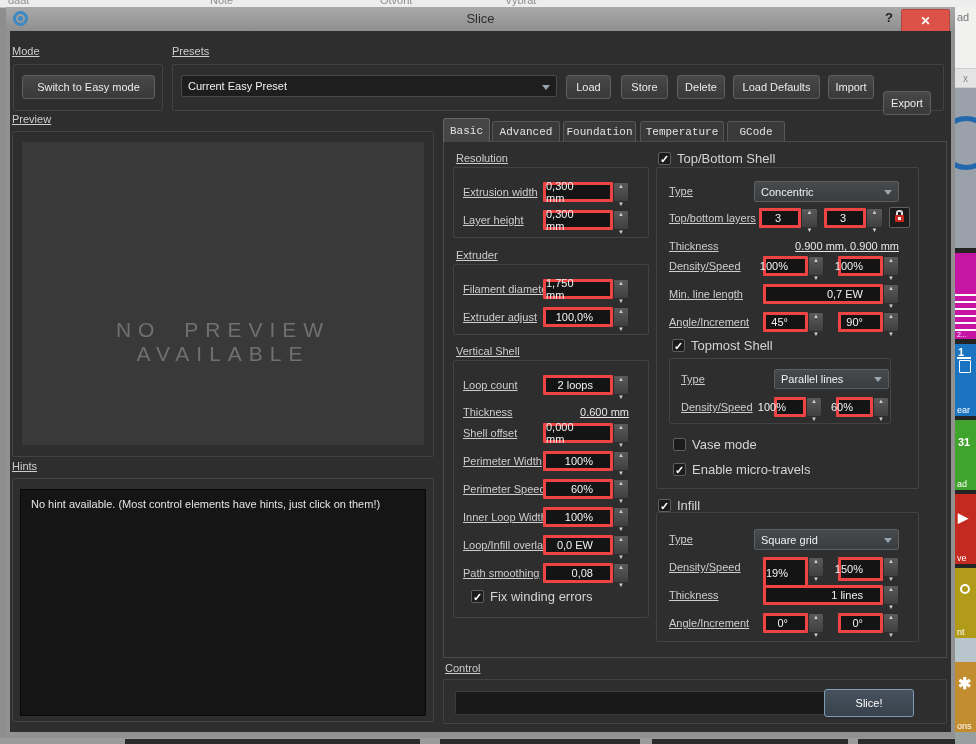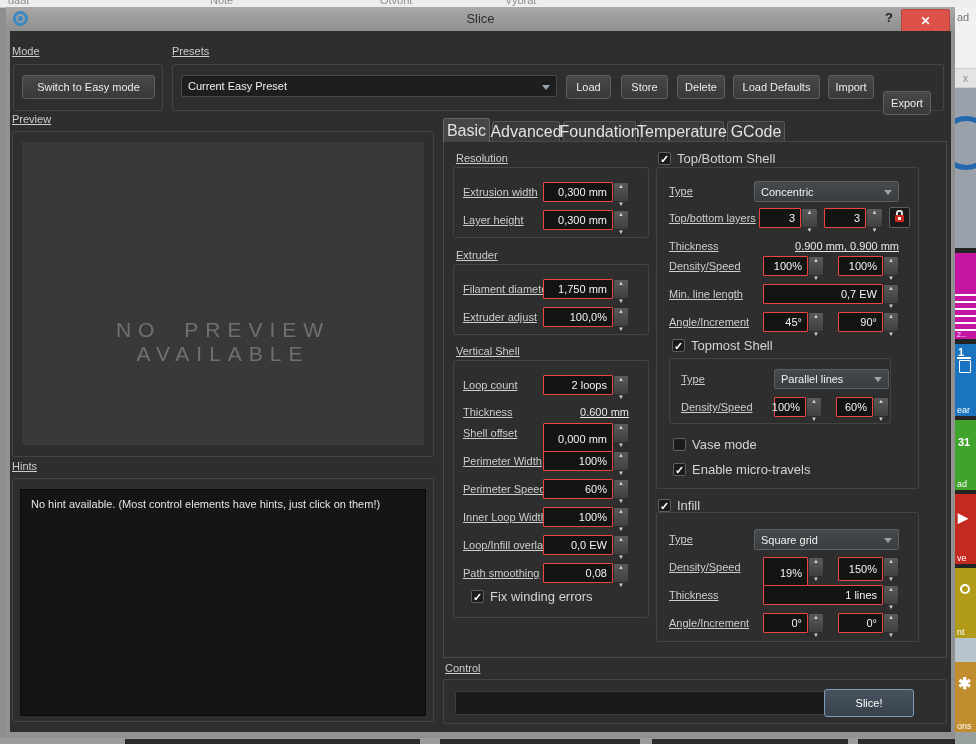--- a/index.html
+++ b/index.html
@@ -28,23 +28,23 @@
   .closebtn{position:absolute;right:5px;top:2px;width:47px;height:22px;background:#dc5148;
             border:1px solid #b8453d;border-radius:2px;color:#fff;font-size:12px;font-weight:bold;
             display:flex;align-items:center;justify-content:center;}
   .dbody{position:absolute;left:4px;right:4px;top:24px;bottom:6px;background:#2e2e2e;overflow:hidden;}
   
   .lbl{position:absolute;font-size:11px;color:#cdcdcd;white-space:nowrap;text-decoration:underline;}
   .gbox{position:absolute;border:1px solid #434343;border-radius:2px;}
   .btn{position:absolute;background:linear-gradient(#484848,#393939);border:1px solid #5f5f5f;
        border-radius:3px;color:#ececec;font-size:11px;display:flex;align-items:center;
        justify-content:center;white-space:nowrap;cursor:default;}
-  .field{position:absolute;background:#141414;border:1px solid #ef4444;border-radius:1px;
+  .field{position:absolute;background:#141414;border:3px solid #ef4444;border-radius:1px;
          color:#f2f2f2;font-size:11px;display:flex;align-items:center;justify-content:flex-end;
-         padding-right:5px;box-sizing:border-box;}
+         padding-right:17px;box-sizing:border-box;}
   .spin{position:absolute;background:linear-gradient(#5a5a5a,#3f3f3f);border:1px solid #2c2c2c;
         border-radius:2px;display:flex;flex-direction:column;align-items:center;
         justify-content:center;box-sizing:border-box;}
   .spin .u::after{content:"▲";font-size:6px;line-height:6px;color:#cfcfcf;}
   .spin .d::after{content:"▼";font-size:6px;line-height:6px;color:#cfcfcf;}
   .dd{position:absolute;background:linear-gradient(#474a4c,#3a3d3f);border:1px solid #5b5f61;
       border-radius:2px;color:#f0f0f0;font-size:11px;display:flex;align-items:center;
       padding-left:6px;box-sizing:border-box;}
   .dd.dark{background:#1e1e1e;border:1px solid #4a4a4a;}
   .dd .arr{position:absolute;right:6px;top:8px;width:0;height:0;border-left:4px solid transparent;
@@ -60,22 +60,22 @@
   .lock-sh{width:7px;height:5px;border:2px solid #e0e0e0;border-bottom:none;
       border-radius:3px 3px 0 0;margin:2px auto 0;box-sizing:border-box;}
   .lock-bd{width:9px;height:7px;background:#c8281e;margin:0 auto;border-radius:1px;position:relative;}
   .lock-bd::after{content:"";position:absolute;left:3px;top:2px;width:3px;height:3px;background:#fff;}
   .preview-inner{position:absolute;background:#393939;}
   .preview-text{position:absolute;left:0;right:0;top:58%;text-align:center;font-size:21px;
       letter-spacing:7px;word-spacing:10px;color:#707070;}
   .hints-inner{position:absolute;background:#151515;border:1px solid #0a0a0a;}
   .hints-text{position:absolute;left:10px;top:8px;font-size:11px;color:#e4e4e4;}
   .tab{position:absolute;border:1px solid #575757;border-bottom:none;border-radius:3px 3px 0 0;
-      background:#3a3a3a;color:#e2e2e2;font-size:16px;display:flex;align-items:center;
-      justify-content:center;box-sizing:border-box;}
+      background:#3a3a3a;color:#e2e2e2;font-size:11px;display:flex;align-items:center;
+      justify-content:center;box-sizing:border-box;font-family:Liberation Mono, monospace;}
   .tab.active{background:#464646;border-color:#666;z-index:3;}
   .panel{position:absolute;border:1px solid #4a4a4a;background:#2e2e2e;z-index:1;}
   .progress{position:absolute;background:#191919;border:1px solid #3c3c3c;border-radius:2px;}
   .slicebtn{position:absolute;background:linear-gradient(#47525e,#38424c);border:1px solid #7c9cb8;
       border-radius:3px;color:#fff;font-size:11px;display:flex;align-items:center;justify-content:center;}
   
   .trash{position:absolute;left:4px;top:16px;width:10px;height:11px;border:1px solid #fff;border-radius:1px;}
   .trash::before{content:"";position:absolute;left:-3px;top:-4px;width:14px;height:2px;background:#fff;}
   .ring{position:absolute;left:5px;top:16px;width:10px;height:10px;border:2px solid #fff;border-radius:50%;box-sizing:border-box;}
   .bluearc{position:absolute;left:-16px;top:28px;width:44px;height:44px;border:5px solid #2168ad;border-radius:50%;}
@@ -227,21 +227,21 @@
       <div class="gbox" style="left:9px;top:218px;width:194px;height:256px"></div>
       <span class="lbl" style="left:19px;top:237px">Loop count</span>
       <div class="field" style="left:99px;top:233px;width:70px;height:20px">2 loops</div>
       <div class="spin" style="left:169px;top:233px;width:16px;height:20px">
           <span class="u"></span>
           <span class="d"></span>
         </div>
       <span class="lbl" style="left:19px;top:264px">Thickness</span>
       <span class="stat" style="left:99px;top:264px;width:86px">0.600 mm</span>
       <span class="lbl" style="left:19px;top:285px">Shell offset</span>
-      <div class="field" style="left:99px;top:281px;width:70px;height:31px">0,000 mm</div>
+      <div class="field" style="left:99px;top:281px;width:70px;height:20px">0,000 mm</div>
       <div class="spin" style="left:169px;top:281px;width:16px;height:20px">
           <span class="u"></span>
           <span class="d"></span>
         </div>
       <span class="lbl" style="left:19px;top:313px">Perimeter Width</span>
       <div class="field" style="left:99px;top:309px;width:70px;height:20px">100%</div>
       <div class="spin" style="left:169px;top:309px;width:16px;height:20px">
           <span class="u"></span>
           <span class="d"></span>
         </div>

